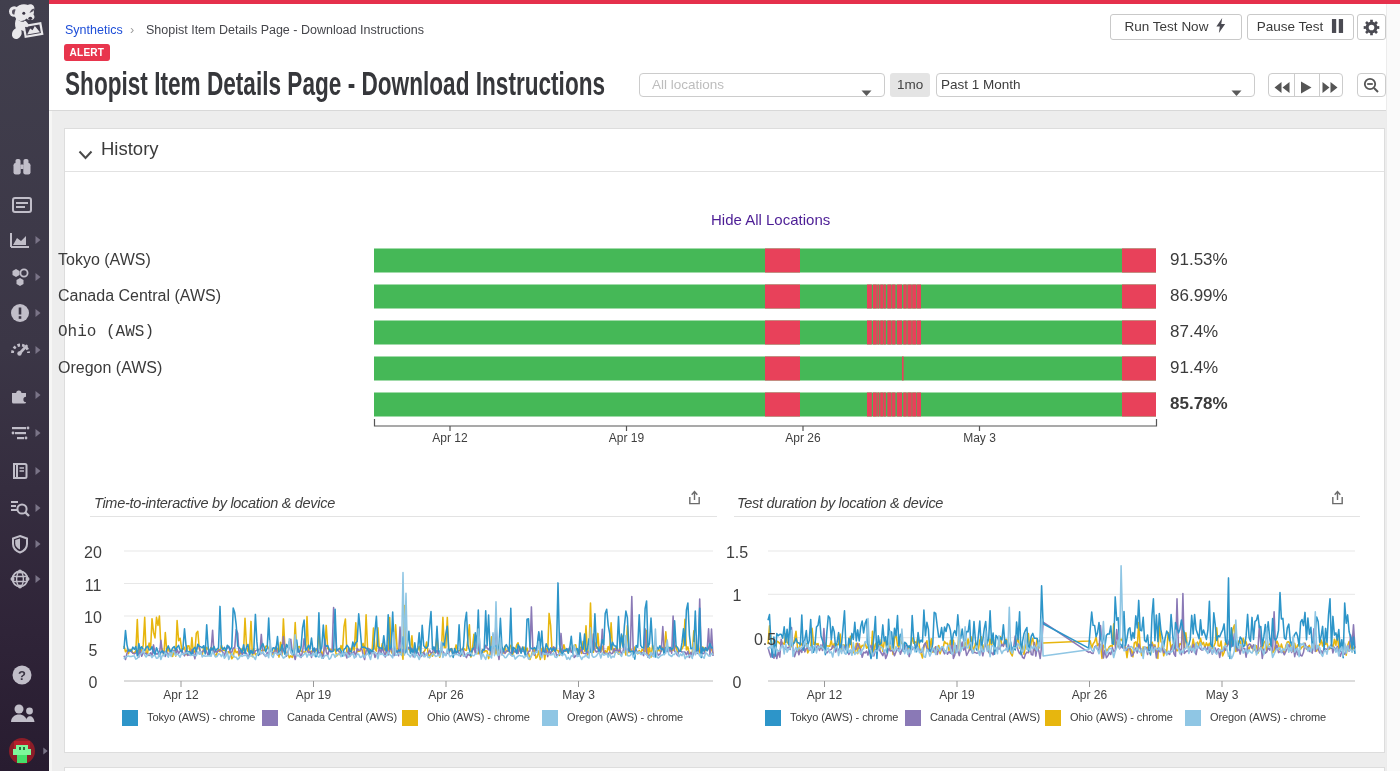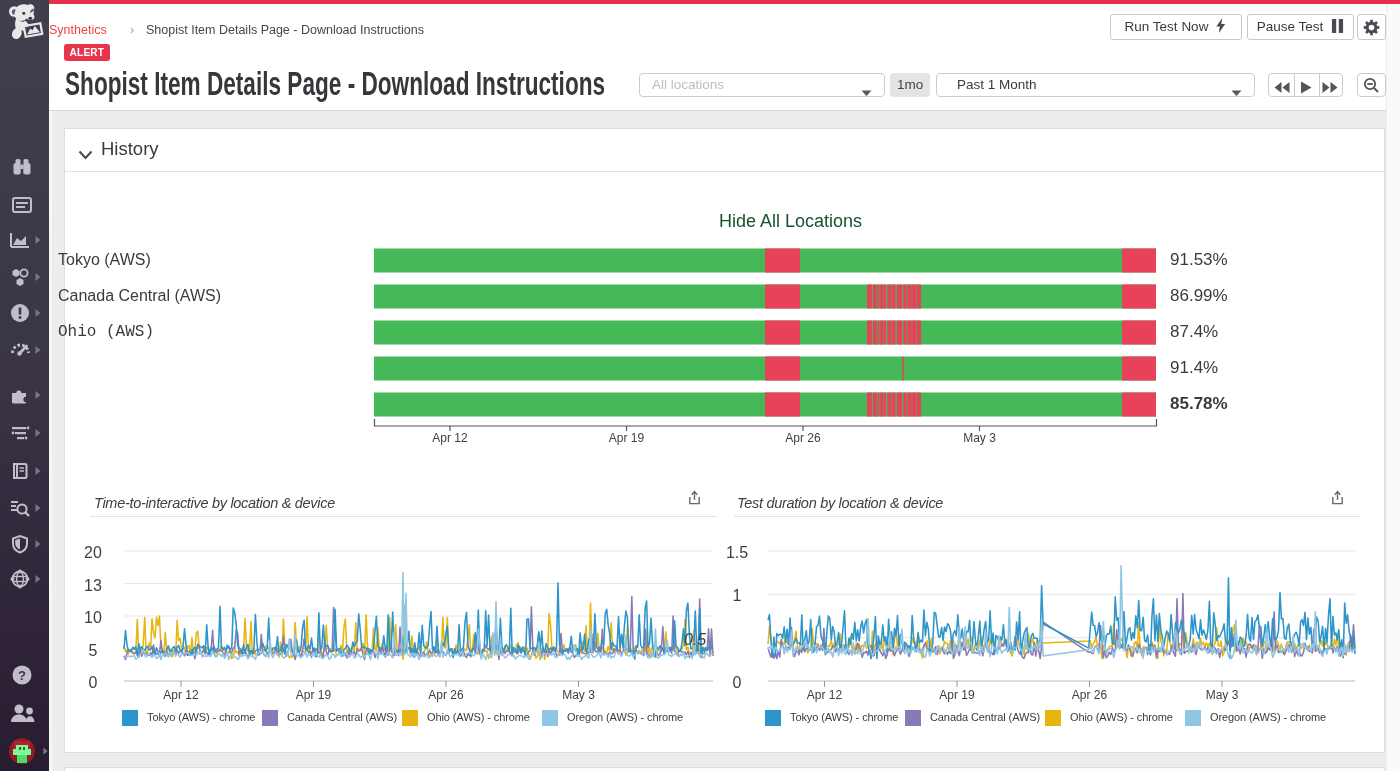--- a/index.html
+++ b/index.html
@@ -176,40 +176,40 @@
     <rect x="9" y="18" width="10" height="8" fill="#45e06a"></rect>
     <rect x="11" y="10" width="2" height="3" fill="#2c6d3c"></rect>
     <rect x="15" y="10" width="2" height="3" fill="#2c6d3c"></rect>
     </svg>
 <svg class="sic" style="left:42px;top:746px;" width="7" height="10" viewBox="0 0 8 10">
         <path d="M1.5 1 L6.5 5 L1.5 9 Z" fill="#7a7487"></path>
       </svg>
   </div>
   <div id="topred"></div>
   <div id="header">
-    <span class="crumb" style="left:0;color:#ef4444;">Synthetics</span>
+    <span class="crumb" style="left:16px;color:#1d4ed8;">Synthetics</span>
     <span class="crumb" style="left:81px;color:#9a9a9a;">›</span>
     <span class="crumb" style="left:97px;">Shopist Item Details Page - Download Instructions</span>
     <div class="btn" style="left:1061px;width:132px;">Run Test Now<svg width="12" height="15" viewBox="0 0 13 16" style="vertical-align:-2px;margin-left:7px;">
           <path d="M7.8 0 L1.5 9 H5.2 L4.2 16 L11 6.5 H6.8 L7.8 0 Z" fill="#4a4a52"></path>
         </svg></div>
     <div class="btn" style="left:1198px;width:107px;">Pause Test<svg width="13" height="14" viewBox="0 0 14 15" style="vertical-align:-2px;margin-left:8px;">
           <rect x="1" y="0" width="4.6" height="15" fill="#4a4a52"></rect>
           <rect x="8.4" y="0" width="4.6" height="15" fill="#4a4a52"></rect>
         </svg></div>
     <div class="btn" style="left:1308px;width:29px;padding-top:4px;"><svg width="17" height="17" viewBox="0 0 20 20">
           <path fill="#4a4a52" fill-rule="evenodd" d="M19.16 8.37 L19.16 11.63 L16.84 11.50 L15.90 13.77 L17.63 15.32 L15.32 17.63 L13.77 15.90 L11.50 16.84 L11.63 19.16 L8.37 19.16 L8.50 16.84 L6.23 15.90 L4.68 17.63 L2.37 15.32 L4.10 13.77 L3.16 11.50 L0.84 11.63 L0.84 8.37 L3.16 8.50 L4.10 6.23 L2.37 4.68 L4.68 2.37 L6.23 4.10 L8.50 3.16 L8.37 0.84 L11.63 0.84 L11.50 3.16 L13.77 4.10 L15.32 2.37 L17.63 4.68 L15.90 6.23 L16.84 8.50 Z M10 6.7 a3.3 3.3 0 1 0 0 6.6 a3.3 3.3 0 1 0 0-6.6 Z"></path>
         </svg></div>
     <div id="alert">ALERT</div>
     <div id="title">Shopist Item Details Page - Download Instructions</div>
     <div class="sel" style="left:590px;width:246px;color:#bdbdbd;padding-left:12px;">All locations<span style="position:absolute;right:12px;top:8px;"><svg width="11" height="7" viewBox="0 0 11 7">
             <path d="M0.5 0.5 L5.5 6 L10.5 0.5 Z" fill="#5a5a5a"></path>
           </svg></span></div>
     <div style="position:absolute;left:841px;top:69px;height:24px;background:#e4e4e4;border-radius:3px;font-size:13.5px;line-height:24px;color:#444;padding:0 7px;">1mo</div>
-    <div class="sel" style="left:887px;width:319px;padding-left:20px;">Past 1 Month<span style="position:absolute;right:12px;top:8px;"><svg width="11" height="7" viewBox="0 0 11 7">
+    <div class="sel" style="left:887px;width:319px;padding-left:4px;">Past 1 Month<span style="position:absolute;right:12px;top:8px;"><svg width="11" height="7" viewBox="0 0 11 7">
             <path d="M0.5 0.5 L5.5 6 L10.5 0.5 Z" fill="#5a5a5a"></path>
           </svg></span></div>
     <div class="sel" style="left:1219px;width:75px;">
       <span style="position:absolute;left:5px;top:5px;"><svg width="16" height="13" viewBox="0 0 16 13">
             <path d="M7.5 1 V12 L0.5 6.5 Z M15.5 1 V12 L8.5 6.5 Z" fill="#555"></path>
           </svg></span>
       <span style="position:absolute;left:31px;top:5px;"><svg width="12" height="13" viewBox="0 0 12 13">
             <path d="M1 0.5 L11.5 6.5 L1 12.5 Z" fill="#555"></path>
           </svg></span>
       <span style="position:absolute;left:53px;top:5px;"><svg width="16" height="13" viewBox="0 0 16 13">
@@ -226,21 +226,21 @@
   </div>
   <div id="content">
     <div id="card">
       <div id="cardhead">
         <span style="position:absolute;left:13px;top:17px;"><svg width="15" height="10" viewBox="0 0 15 10">
               <path d="M1.5 1.5 L7.5 8 L13.5 1.5" fill="none" stroke="#4a4a4a" stroke-width="2"></path>
             </svg></span>
         <span style="position:absolute;left:36px;top:9px;font-size:18.5px;color:#3b3b3b;">History</span>
       </div>
     </div>
-    <div style="position:absolute;left:662px;top:100px;font-size:18px;color:#14532d;margin-left:8px;">Hide All Locations</div>
+    <div style="position:absolute;left:662px;top:100px;font-size:15px;color:#4c1d95;">Hide All Locations</div>
     <div style="position:absolute;left:0px;top:0px;width:3px;height:660px;background:#f6f6f5;"></div>
     <div style="position:absolute;left:15px;top:656px;width:1321px;height:4px;background:#fdfdfd;border:1px solid #ddd;border-bottom:none;"></div>
   </div>
   <div style="position:absolute;left:1386px;top:4px;width:14px;height:767px;background:#fafafa;border-left:1px solid #ececec;"></div>
   <svg style="position:absolute;left:0;top:0;pointer-events:none;" width="1400" height="771" viewBox="0 0 1400 771">
     <rect x="374" y="248.5" width="782" height="24" fill="#45b857"></rect>
 <rect x="765" y="248.5" width="35" height="24" fill="#e8415a"></rect>
 <rect x="1122" y="248.5" width="34" height="24" fill="#e8415a"></rect>
 <rect x="374" y="284.5" width="782" height="24" fill="#45b857"></rect>
 <rect x="765" y="284.5" width="35" height="24" fill="#e8415a"></rect>
@@ -321,42 +321,43 @@
 <polyline points="768.0,647.4 769.5,653.1 770.9,657.1 772.4,648.9 773.9,658.2 775.4,652.8 776.8,658.5 778.3,651.6 779.8,657.1 781.2,639.2 782.7,646.1 784.2,648.7 785.7,649.2 787.1,648.0 788.6,647.2 790.1,649.5 791.5,627.5 793.0,649.9 794.5,656.7 796.0,652.0 797.4,649.0 798.9,654.8 800.4,648.8 801.8,652.4 803.3,641.2 804.8,652.0 806.3,648.6 807.7,648.1 809.2,650.0 810.7,649.3 812.1,651.5 813.6,650.0 815.1,649.8 816.5,647.2 818.0,645.5 819.5,650.5 821.0,644.9 822.4,650.4 823.9,628.6 825.4,652.0 826.8,652.9 828.3,651.2 829.8,650.0 831.3,649.4 832.7,645.7 834.2,647.3 835.7,651.9 837.1,648.1 838.6,650.5 840.1,647.2 841.6,645.4 843.0,650.7 844.5,647.2 846.0,644.8 847.4,648.8 848.9,654.5 850.4,650.6 851.9,653.7 853.3,646.3 854.8,649.4 856.3,649.0 857.7,643.3 859.2,647.3 860.7,649.7 862.2,657.3 863.6,652.3 865.1,652.9 866.6,651.0 868.0,655.1 869.5,647.8 871.0,645.4 872.5,651.6 873.9,655.9 875.4,649.8 876.9,651.2 878.3,646.4 879.8,650.5 881.3,653.2 882.8,655.7 884.2,650.2 885.7,658.5 887.2,654.6 888.6,647.5 890.1,650.9 891.6,650.4 893.1,651.2 894.5,655.7 896.0,651.8 897.5,648.5 898.9,648.2 900.4,654.3 901.9,650.0 903.3,646.7 904.8,649.3 906.3,644.4 907.8,650.2 909.2,656.6 910.7,650.3 912.2,649.6 913.6,647.6 915.1,648.3 916.6,644.3 918.1,647.9 919.5,649.5 921.0,652.3 922.5,651.2 923.9,645.2 925.4,642.8 926.9,648.9 928.4,649.5 929.8,651.0 931.3,649.3 932.8,650.0 934.2,652.1 935.7,646.7 937.2,654.5 938.7,649.6 940.1,649.6 941.6,647.7 943.1,650.8 944.5,653.9 946.0,650.6 947.5,654.2 949.0,651.6 950.4,653.2 951.9,640.8 953.4,658.5 954.8,654.9 956.3,645.5 957.8,651.0 959.3,655.6 960.7,647.8 962.2,642.1 963.7,650.1 965.1,646.8 966.6,655.4 968.1,652.5 969.6,649.4 971.0,649.5 972.5,652.9 974.0,652.5 975.4,652.6 976.9,653.3 978.4,652.4 979.8,652.5 981.3,648.5 982.8,655.8 984.3,648.3 985.7,643.5 987.2,649.6 988.7,652.1 990.1,653.9 991.6,652.3 993.1,654.9 994.6,649.3 996.0,650.6 997.5,647.3 999.0,649.2 1000.4,647.1 1001.9,644.3 1003.4,646.4 1004.9,639.4 1006.3,645.7 1007.8,651.8 1009.3,647.7 1010.7,647.0 1012.2,649.6 1013.7,647.1 1015.2,636.1 1016.6,644.8 1018.1,650.4 1019.6,653.6 1021.0,651.6 1022.5,657.4 1024.0,658.5 1025.5,654.1 1026.9,652.1 1028.4,652.8 1029.9,645.5 1031.3,654.4 1032.8,654.9 1034.3,642.4 1035.8,656.1 1037.2,647.1 1038.7,650.5 1040.2,658.5 1041.6,646.3 1043.1,622.1 1088.7,652.4 1090.2,651.8 1091.7,653.2 1093.1,653.4 1094.6,647.1 1096.1,645.9 1097.5,649.6 1099.0,650.4 1100.5,625.6 1102.0,643.7 1103.4,658.0 1104.9,650.2 1106.4,657.8 1107.8,655.9 1109.3,652.5 1110.8,654.4 1112.3,647.6 1113.7,651.6 1115.2,650.8 1116.7,629.5 1118.1,643.2 1119.6,648.7 1121.1,646.4 1122.6,647.9 1124.0,645.2 1125.5,649.7 1127.0,650.2 1128.4,644.9 1129.9,649.3 1131.4,656.1 1132.9,654.8 1134.3,651.6 1135.8,648.0 1137.3,652.9 1138.7,644.1 1140.2,648.3 1141.7,650.9 1143.2,654.7 1144.6,647.2 1146.1,647.5 1147.6,654.5 1149.0,644.8 1150.5,645.2 1152.0,644.2 1153.4,650.1 1154.9,646.3 1156.4,658.0 1157.9,648.4 1159.3,651.6 1160.8,650.4 1162.3,648.3 1163.7,652.8 1165.2,650.8 1166.7,653.9 1168.2,653.2 1169.6,654.5 1171.1,648.8 1172.6,645.2 1174.0,653.9 1175.5,656.3 1177.0,598.7 1178.5,648.6 1179.9,649.2 1181.4,654.7 1182.9,593.5 1184.3,653.5 1185.8,651.8 1187.3,650.7 1188.8,651.9 1190.2,648.4 1191.7,652.2 1193.2,644.4 1194.6,649.8 1196.1,654.6 1197.6,646.4 1199.1,646.9 1200.5,649.2 1202.0,650.2 1203.5,648.9 1204.9,646.9 1206.4,650.7 1207.9,647.0 1209.4,652.4 1210.8,648.3 1212.3,654.1 1213.8,648.9 1215.2,648.0 1216.7,652.3 1218.2,648.8 1219.7,657.4 1221.1,650.6 1222.6,651.2 1224.1,647.8 1225.5,650.4 1227.0,646.3 1228.5,642.9 1229.9,637.9 1231.4,646.8 1232.9,643.7 1234.4,633.9 1235.8,645.9 1237.3,650.9 1238.8,648.6 1240.2,654.0 1241.7,646.7 1243.2,648.4 1244.7,648.4 1246.1,657.2 1247.6,646.1 1249.1,644.1 1250.5,644.6 1252.0,648.2 1253.5,644.8 1255.0,649.8 1256.4,652.4 1257.9,650.1 1259.4,625.5 1260.8,643.2 1262.3,658.5 1263.8,649.0 1265.3,653.2 1266.7,652.0 1268.2,647.2 1269.7,650.2 1271.1,645.8 1272.6,650.5 1274.1,611.7 1275.6,649.6 1277.0,645.3 1278.5,652.6 1280.0,651.3 1281.4,652.2 1282.9,651.8 1284.4,654.8 1285.9,651.3 1287.3,648.5 1288.8,644.8 1290.3,648.4 1291.7,652.4 1293.2,644.7 1294.7,656.7 1296.2,648.3 1297.6,654.8 1299.1,650.7 1300.6,655.3 1302.0,656.0 1303.5,652.3 1305.0,643.4 1306.5,648.8 1307.9,646.8 1309.4,651.4 1310.9,650.1 1312.3,653.1 1313.8,628.9 1315.3,651.4 1316.7,646.6 1318.2,648.9 1319.7,653.0 1321.2,650.8 1322.6,653.5 1324.1,648.1 1325.6,649.1 1327.0,649.2 1328.5,647.5 1330.0,648.0 1331.5,644.6 1332.9,652.9 1334.4,647.3 1335.9,650.7 1337.3,646.5 1338.8,652.0 1340.3,656.3 1341.8,651.7 1343.2,652.4 1344.7,654.2 1346.2,651.5 1347.6,645.7 1349.1,651.3 1350.6,634.9 1352.1,644.8 1353.5,624.7 1355.0,648.3" fill="none" stroke="#8a79b6" stroke-width="1.55" stroke-linejoin="round"></polyline>
 <polyline points="768.0,620.2 769.5,614.6 770.9,640.7 772.4,657.3 773.9,637.1 775.4,655.9 776.8,633.6 778.3,635.8 779.8,634.2 781.2,634.2 782.7,638.1 784.2,626.8 785.7,642.5 787.1,629.2 788.6,644.6 790.1,618.0 791.5,645.6 793.0,644.1 794.5,642.5 796.0,638.4 797.4,642.4 798.9,642.9 800.4,644.8 801.8,615.0 803.3,650.2 804.8,639.9 806.3,630.6 807.7,645.9 809.2,640.6 810.7,619.5 812.1,647.6 813.6,652.2 815.1,643.4 816.5,627.0 818.0,625.3 819.5,616.1 821.0,636.1 822.4,640.2 823.9,644.6 825.4,654.6 826.8,632.7 828.3,615.9 829.8,618.2 831.3,639.7 832.7,626.5 834.2,631.6 835.7,648.8 837.1,642.2 838.6,632.6 840.1,650.1 841.6,643.2 843.0,628.1 844.5,610.8 846.0,649.4 847.4,652.8 848.9,638.2 850.4,644.4 851.9,633.4 853.3,639.4 854.8,622.3 856.3,640.9 857.7,629.9 859.2,641.0 860.7,626.8 862.2,621.0 863.6,633.0 865.1,623.6 866.6,619.4 868.0,644.5 869.5,650.9 871.0,658.5 872.5,649.9 873.9,636.7 875.4,616.6 876.9,658.5 878.3,635.8 879.8,644.6 881.3,642.9 882.8,624.9 884.2,641.3 885.7,636.8 887.2,653.0 888.6,619.2 890.1,644.0 891.6,631.9 893.1,647.9 894.5,628.2 896.0,635.8 897.5,615.5 898.9,645.5 900.4,634.3 901.9,637.6 903.3,651.3 904.8,642.2 906.3,643.6 907.8,647.4 909.2,645.9 910.7,650.9 912.2,615.5 913.6,637.8 915.1,646.0 916.6,651.8 918.1,632.6 919.5,643.0 921.0,640.1 922.5,642.0 923.9,610.0 925.4,635.8 926.9,622.3 928.4,629.1 929.8,650.9 931.3,652.3 932.8,643.1 934.2,612.3 935.7,613.3 937.2,626.0 938.7,636.9 940.1,636.9 941.6,627.6 943.1,640.4 944.5,627.1 946.0,631.5 947.5,623.8 949.0,625.2 950.4,630.4 951.9,644.1 953.4,633.5 954.8,630.6 956.3,635.6 957.8,614.7 959.3,634.1 960.7,638.5 962.2,629.1 963.7,640.9 965.1,640.4 966.6,631.6 968.1,631.8 969.6,620.3 971.0,649.5 972.5,644.1 974.0,621.5 975.4,639.9 976.9,650.2 978.4,635.4 979.8,621.1 981.3,649.3 982.8,639.8 984.3,628.3 985.7,621.5 987.2,643.3 988.7,639.0 990.1,610.8 991.6,643.3 993.1,633.0 994.6,654.3 996.0,635.4 997.5,637.5 999.0,641.4 1000.4,637.4 1001.9,639.9 1003.4,624.7 1004.9,643.7 1006.3,640.6 1007.8,650.5 1009.3,648.6 1010.7,642.0 1012.2,651.7 1013.7,646.5 1015.2,650.0 1016.6,622.0 1018.1,639.4 1019.6,611.7 1021.0,654.6 1022.5,641.7 1024.0,633.9 1025.5,630.1 1026.9,627.5 1028.4,650.8 1029.9,644.0 1031.3,636.1 1032.8,633.4 1034.3,638.2 1035.8,638.3 1037.2,638.5 1038.7,645.9 1040.2,639.1 1041.6,585.7 1043.1,623.8 1088.7,648.1 1090.2,629.3 1091.7,612.1 1093.1,625.3 1094.6,625.4 1096.1,636.7 1097.5,632.8 1099.0,622.5 1100.5,638.1 1102.0,643.2 1103.4,631.9 1104.9,647.0 1106.4,635.2 1107.8,633.9 1109.3,634.0 1110.8,626.0 1112.3,643.6 1113.7,644.3 1115.2,596.9 1116.7,620.2 1118.1,617.7 1119.6,643.5 1121.1,644.9 1122.6,647.2 1124.0,611.5 1125.5,645.7 1127.0,638.3 1128.4,629.3 1129.9,627.7 1131.4,640.0 1132.9,632.6 1134.3,638.3 1135.8,615.9 1137.3,628.0 1138.7,600.4 1140.2,630.2 1141.7,630.7 1143.2,617.3 1144.6,640.4 1146.1,642.0 1147.6,635.0 1149.0,649.4 1150.5,654.9 1152.0,615.5 1153.4,598.7 1154.9,640.8 1156.4,615.0 1157.9,641.6 1159.3,613.5 1160.8,629.3 1162.3,637.2 1163.7,646.6 1165.2,637.8 1166.7,631.1 1168.2,633.9 1169.6,640.8 1171.1,614.6 1172.6,633.6 1174.0,649.1 1175.5,622.5 1177.0,627.6 1178.5,632.9 1179.9,629.2 1181.4,620.1 1182.9,629.0 1184.3,632.8 1185.8,640.7 1187.3,645.7 1188.8,644.9 1190.2,639.6 1191.7,615.4 1193.2,634.0 1194.6,614.5 1196.1,629.6 1197.6,634.1 1199.1,638.7 1200.5,619.7 1202.0,635.1 1203.5,630.0 1204.9,634.2 1206.4,639.4 1207.9,630.2 1209.4,601.3 1210.8,644.5 1212.3,647.0 1213.8,612.8 1215.2,624.4 1216.7,640.4 1218.2,635.7 1219.7,636.8 1221.1,633.2 1222.6,630.2 1224.1,623.9 1225.5,640.8 1227.0,644.0 1228.5,577.9 1229.9,658.5 1231.4,627.8 1232.9,646.3 1234.4,639.9 1235.8,640.9 1237.3,647.7 1238.8,643.8 1240.2,637.1 1241.7,638.9 1243.2,646.6 1244.7,645.7 1246.1,635.9 1247.6,614.4 1249.1,637.8 1250.5,641.3 1252.0,617.4 1253.5,639.4 1255.0,621.4 1256.4,620.4 1257.9,615.0 1259.4,627.6 1260.8,626.5 1262.3,645.9 1263.8,636.9 1265.3,624.6 1266.7,636.8 1268.2,621.8 1269.7,638.2 1271.1,646.1 1272.6,618.6 1274.1,637.8 1275.6,640.3 1277.0,637.5 1278.5,630.4 1280.0,592.6 1281.4,618.9 1282.9,618.4 1284.4,638.0 1285.9,639.3 1287.3,627.9 1288.8,624.1 1290.3,641.0 1291.7,645.3 1293.2,638.3 1294.7,634.4 1296.2,632.3 1297.6,636.0 1299.1,646.1 1300.6,622.2 1302.0,619.5 1303.5,625.6 1305.0,612.4 1306.5,639.7 1307.9,618.1 1309.4,634.2 1310.9,627.3 1312.3,647.0 1313.8,640.4 1315.3,630.7 1316.7,617.0 1318.2,621.7 1319.7,642.2 1321.2,635.6 1322.6,626.4 1324.1,649.6 1325.6,628.4 1327.0,642.5 1328.5,615.1 1330.0,598.7 1331.5,648.3 1332.9,616.4 1334.4,635.1 1335.9,632.8 1337.3,639.9 1338.8,629.5 1340.3,651.4 1341.8,639.7 1343.2,657.7 1344.7,603.0 1346.2,623.3 1347.6,614.9 1349.1,631.5 1350.6,637.5 1352.1,648.9 1353.5,637.0 1355.0,653.9" fill="none" stroke="#2d95c9" stroke-width="1.55" stroke-linejoin="round"></polyline>
 <polyline points="768.0,649.1 769.5,646.8 770.9,648.1 772.4,645.2 773.9,653.0 775.4,647.1 776.8,649.3 778.3,651.2 779.8,650.4 781.2,646.8 782.7,645.4 784.2,653.9 785.7,643.9 787.1,652.2 788.6,649.1 790.1,648.3 791.5,630.4 793.0,656.4 794.5,650.7 796.0,647.4 797.4,650.4 798.9,647.3 800.4,649.1 801.8,647.4 803.3,646.3 804.8,641.4 806.3,646.9 807.7,644.5 809.2,649.8 810.7,646.8 812.1,653.1 813.6,646.4 815.1,645.8 816.5,652.9 818.0,646.6 819.5,647.8 821.0,645.9 822.4,647.8 823.9,649.6 825.4,652.6 826.8,649.4 828.3,647.8 829.8,652.9 831.3,651.9 832.7,657.0 834.2,649.7 835.7,647.4 837.1,646.2 838.6,655.6 840.1,648.8 841.6,653.4 843.0,644.8 844.5,653.1 846.0,654.3 847.4,645.8 848.9,652.4 850.4,650.0 851.9,655.3 853.3,642.5 854.8,654.5 856.3,652.6 857.7,652.9 859.2,649.7 860.7,654.3 862.2,650.3 863.6,648.2 865.1,641.6 866.6,642.8 868.0,618.6 869.5,648.4 871.0,650.7 872.5,655.9 873.9,652.9 875.4,650.2 876.9,651.1 878.3,649.9 879.8,646.2 881.3,647.2 882.8,648.4 884.2,652.0 885.7,650.1 887.2,646.0 888.6,647.7 890.1,631.1 891.6,648.0 893.1,650.0 894.5,651.0 896.0,646.5 897.5,649.8 898.9,651.5 900.4,648.7 901.9,629.0 903.3,649.2 904.8,653.7 906.3,646.9 907.8,654.5 909.2,649.0 910.7,653.7 912.2,646.6 913.6,647.8 915.1,651.9 916.6,649.1 918.1,647.0 919.5,652.8 921.0,651.4 922.5,647.8 923.9,656.6 925.4,657.3 926.9,649.4 928.4,651.5 929.8,656.1 931.3,652.8 932.8,648.1 934.2,649.0 935.7,654.5 937.2,646.2 938.7,648.6 940.1,651.0 941.6,646.7 943.1,646.8 944.5,650.6 946.0,653.0 947.5,646.4 949.0,645.0 950.4,648.7 951.9,654.1 953.4,652.1 954.8,642.9 956.3,652.7 957.8,650.6 959.3,625.9 960.7,651.8 962.2,647.5 963.7,647.6 965.1,626.7 966.6,648.0 968.1,647.7 969.6,643.6 971.0,642.4 972.5,653.4 974.0,650.4 975.4,648.1 976.9,645.9 978.4,652.4 979.8,655.5 981.3,646.2 982.8,651.7 984.3,651.2 985.7,631.1 987.2,651.1 988.7,645.8 990.1,656.7 991.6,645.9 993.1,645.6 994.6,649.0 996.0,647.9 997.5,653.7 999.0,635.7 1000.4,649.8 1001.9,653.5 1003.4,650.6 1004.9,650.2 1006.3,648.1 1007.8,650.8 1009.3,607.3 1010.7,650.5 1012.2,653.2 1013.7,647.3 1015.2,648.2 1016.6,647.4 1018.1,643.8 1019.6,645.7 1021.0,649.5 1022.5,652.3 1024.0,649.1 1025.5,633.9 1026.9,649.4 1028.4,648.1 1029.9,650.9 1031.3,646.1 1032.8,648.5 1034.3,645.9 1035.8,648.9 1037.2,650.8 1038.7,642.0 1040.2,647.9 1041.6,618.9 1043.1,655.9 1088.7,649.8 1090.2,645.9 1091.7,649.9 1093.1,651.6 1094.6,648.1 1096.1,646.6 1097.5,649.5 1099.0,653.7 1100.5,647.5 1102.0,641.4 1103.4,621.6 1104.9,647.2 1106.4,653.9 1107.8,652.0 1109.3,648.2 1110.8,648.6 1112.3,650.5 1113.7,657.5 1115.2,651.5 1116.7,647.8 1118.1,640.1 1119.6,648.7 1121.1,565.7 1122.6,623.5 1124.0,650.7 1125.5,650.2 1127.0,647.8 1128.4,647.7 1129.9,646.9 1131.4,646.5 1132.9,648.3 1134.3,651.2 1135.8,650.3 1137.3,647.6 1138.7,651.0 1140.2,652.5 1141.7,648.6 1143.2,658.5 1144.6,646.7 1146.1,649.4 1147.6,651.9 1149.0,651.7 1150.5,651.7 1152.0,647.0 1153.4,652.3 1154.9,647.5 1156.4,649.2 1157.9,649.9 1159.3,647.6 1160.8,652.0 1162.3,639.9 1163.7,647.9 1165.2,650.6 1166.7,655.1 1168.2,651.2 1169.6,652.2 1171.1,652.0 1172.6,651.0 1174.0,643.2 1175.5,630.2 1177.0,645.9 1178.5,649.0 1179.9,653.6 1181.4,650.5 1182.9,652.8 1184.3,649.0 1185.8,648.6 1187.3,643.1 1188.8,653.5 1190.2,646.0 1191.7,650.4 1193.2,648.1 1194.6,652.7 1196.1,642.8 1197.6,648.5 1199.1,646.8 1200.5,642.8 1202.0,649.2 1203.5,649.9 1204.9,648.0 1206.4,651.2 1207.9,653.5 1209.4,646.9 1210.8,648.3 1212.3,653.6 1213.8,647.0 1215.2,652.5 1216.7,654.2 1218.2,650.5 1219.7,649.2 1221.1,650.8 1222.6,650.7 1224.1,646.4 1225.5,646.1 1227.0,649.2 1228.5,656.3 1229.9,651.3 1231.4,658.5 1232.9,655.9 1234.4,650.6 1235.8,620.0 1237.3,645.4 1238.8,648.5 1240.2,644.8 1241.7,644.6 1243.2,653.0 1244.7,651.4 1246.1,649.1 1247.6,653.5 1249.1,649.6 1250.5,652.1 1252.0,653.1 1253.5,649.8 1255.0,645.0 1256.4,655.0 1257.9,651.8 1259.4,650.6 1260.8,647.5 1262.3,650.1 1263.8,654.7 1265.3,647.3 1266.7,627.9 1268.2,647.3 1269.7,646.6 1271.1,648.1 1272.6,657.4 1274.1,654.1 1275.6,650.6 1277.0,649.0 1278.5,648.2 1280.0,647.6 1281.4,652.7 1282.9,648.8 1284.4,650.6 1285.9,648.1 1287.3,643.6 1288.8,652.3 1290.3,647.2 1291.7,651.4 1293.2,636.3 1294.7,652.1 1296.2,649.6 1297.6,648.0 1299.1,656.6 1300.6,643.6 1302.0,645.0 1303.5,643.0 1305.0,647.4 1306.5,646.4 1307.9,650.9 1309.4,647.7 1310.9,651.8 1312.3,644.1 1313.8,649.9 1315.3,611.7 1316.7,649.0 1318.2,645.4 1319.7,647.6 1321.2,654.1 1322.6,656.4 1324.1,651.3 1325.6,650.3 1327.0,654.2 1328.5,646.7 1330.0,646.3 1331.5,647.3 1332.9,647.4 1334.4,648.5 1335.9,652.2 1337.3,647.9 1338.8,655.9 1340.3,649.1 1341.8,646.8 1343.2,656.0 1344.7,643.0 1346.2,653.1 1347.6,646.0 1349.1,650.8 1350.6,649.4 1352.1,652.2 1353.5,649.7 1355.0,650.0" fill="none" stroke="#8fc6e4" stroke-width="1.55" stroke-linejoin="round"></polyline>
   </svg>
   <div id="labels" style="position:absolute;left:0;top:0;width:1400px;height:771px;pointer-events:none;">
     <div class="axlab" style="left:410px;top:431px;width:80px;">Apr 12</div>
 <div class="axlab" style="left:586.5px;top:431px;width:80px;">Apr 19</div>
 <div class="axlab" style="left:763px;top:431px;width:80px;">Apr 26</div>
 <div class="axlab" style="left:939.5px;top:431px;width:80px;">May 3</div>
     <div class="ylab" style="left:68px;top:544px;">20</div>
-<div class="ylab" style="left:68px;top:576.5px;">13</div>
+<div class="ylab" style="left:68px;top:576.5px;">11</div>
 <div class="ylab" style="left:68px;top:609px;">10</div>
 <div class="ylab" style="left:68px;top:641.5px;">5</div>
 <div class="ylab" style="left:68px;top:674px;">0</div>
 <div class="axlab2" style="left:141px;top:688px;width:80px;">Apr 12</div>
 <div class="axlab2" style="left:273.5px;top:688px;width:80px;">Apr 19</div>
 <div class="axlab2" style="left:406px;top:688px;width:80px;">Apr 26</div>
 <div class="axlab2" style="left:538.5px;top:688px;width:80px;">May 3</div>
     <div class="ylab" style="left:712px;top:544px;">1.5</div>
 <div class="ylab" style="left:712px;top:587.3px;">1</div>
-<div class="ylab" style="left:670px;top:630.7px;font-style:italic;">0.5</div>
+<div class="ylab" style="left:740px;top:630.7px;">0.5</div>
 <div class="ylab" style="left:712px;top:674px;">0</div>
 <div class="axlab2" style="left:784.5px;top:688px;width:80px;">Apr 12</div>
 <div class="axlab2" style="left:917px;top:688px;width:80px;">Apr 19</div>
 <div class="axlab2" style="left:1049.5px;top:688px;width:80px;">Apr 26</div>
 <div class="axlab2" style="left:1182px;top:688px;width:80px;">May 3</div>
     <div class="rowlab" style="left:58px;top:250.5px;">Tokyo (AWS)</div>
     <div class="pct" style="top:250.0px;">91.53%</div>
     <div class="rowlab" style="left:58px;top:286.5px;">Canada Central (AWS)</div>
     <div class="pct" style="top:286.0px;">86.99%</div>
     <div class="rowlab" style="left:58px;top:322.5px;font-family:Liberation Mono, monospace;">Ohio (AWS)</div>
     <div class="pct" style="top:322.0px;">87.4%</div>
+    <div class="rowlab" style="left:58px;top:358.5px;">Oregon (AWS)</div>
     <div class="pct" style="top:358.0px;">91.4%</div>
     <div class="pct" style="top:394.0px;font-weight:bold;">85.78%</div>
 
     <div class="ctitle" style="left:94px;">Time-to-interactive by location &amp; device</div>
     <div class="ctitle" style="left:737px;">Test duration by location &amp; device</div>
     <div style="position:absolute;left:687px;top:490px;"><svg width="15" height="16" viewBox="0 0 16 16">
           <path d="M3 7 V14 H13 V7" fill="none" stroke="#6b6b6b" stroke-width="1.5"></path>
           <path d="M8 10 V1.5 M5 4.5 L8 1.2 L11 4.5" fill="none" stroke="#6b6b6b" stroke-width="1.5"></path>
         </svg></div>
     <div style="position:absolute;left:1330px;top:490px;"><svg width="15" height="16" viewBox="0 0 16 16">

